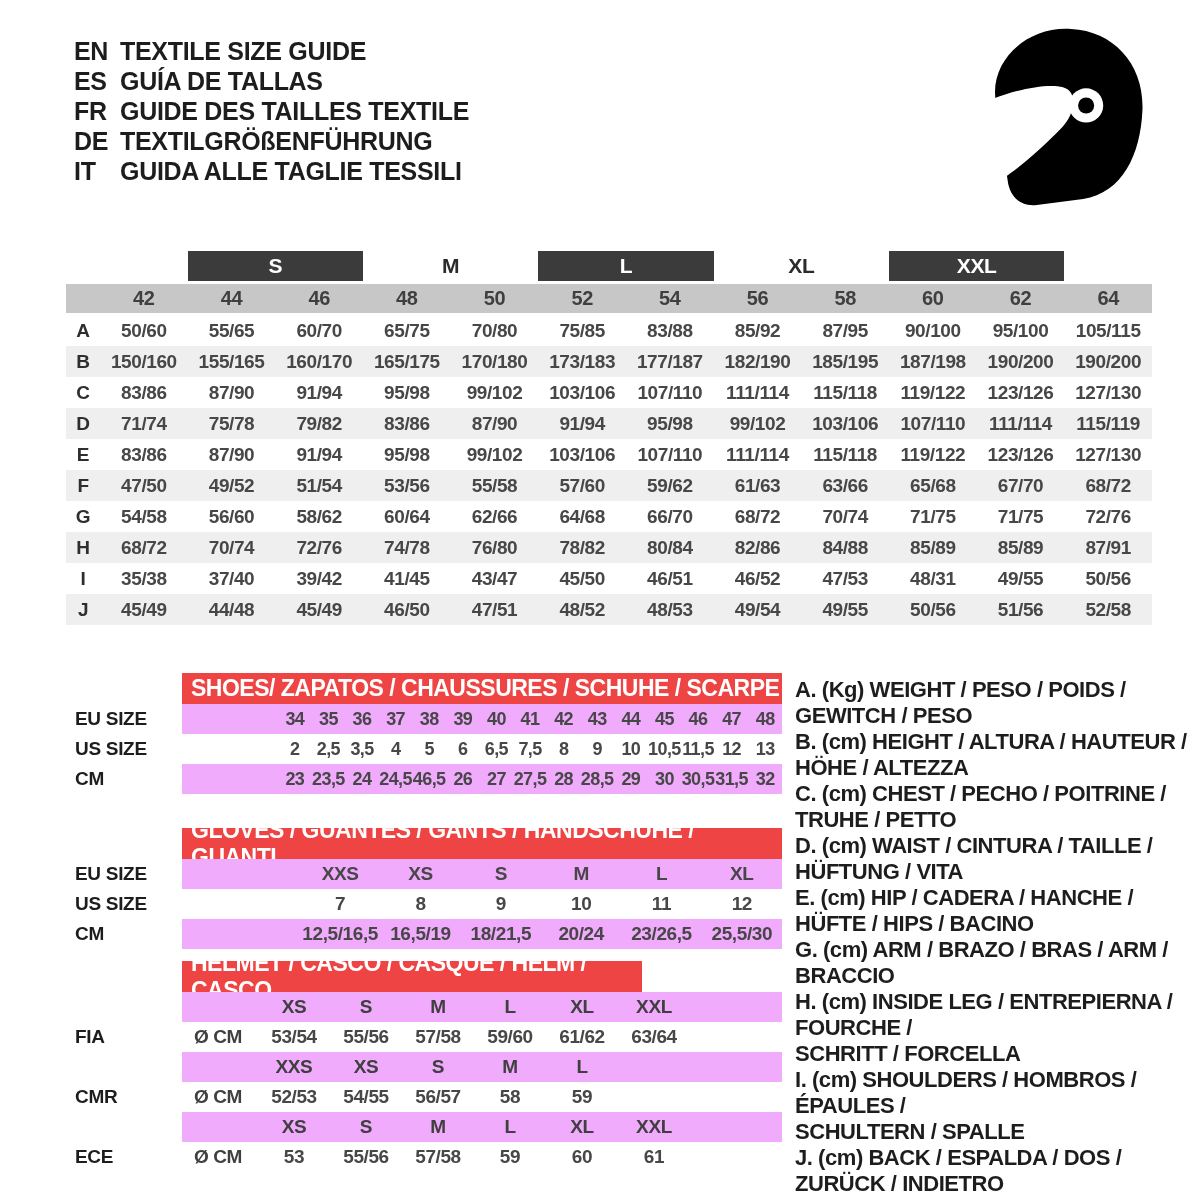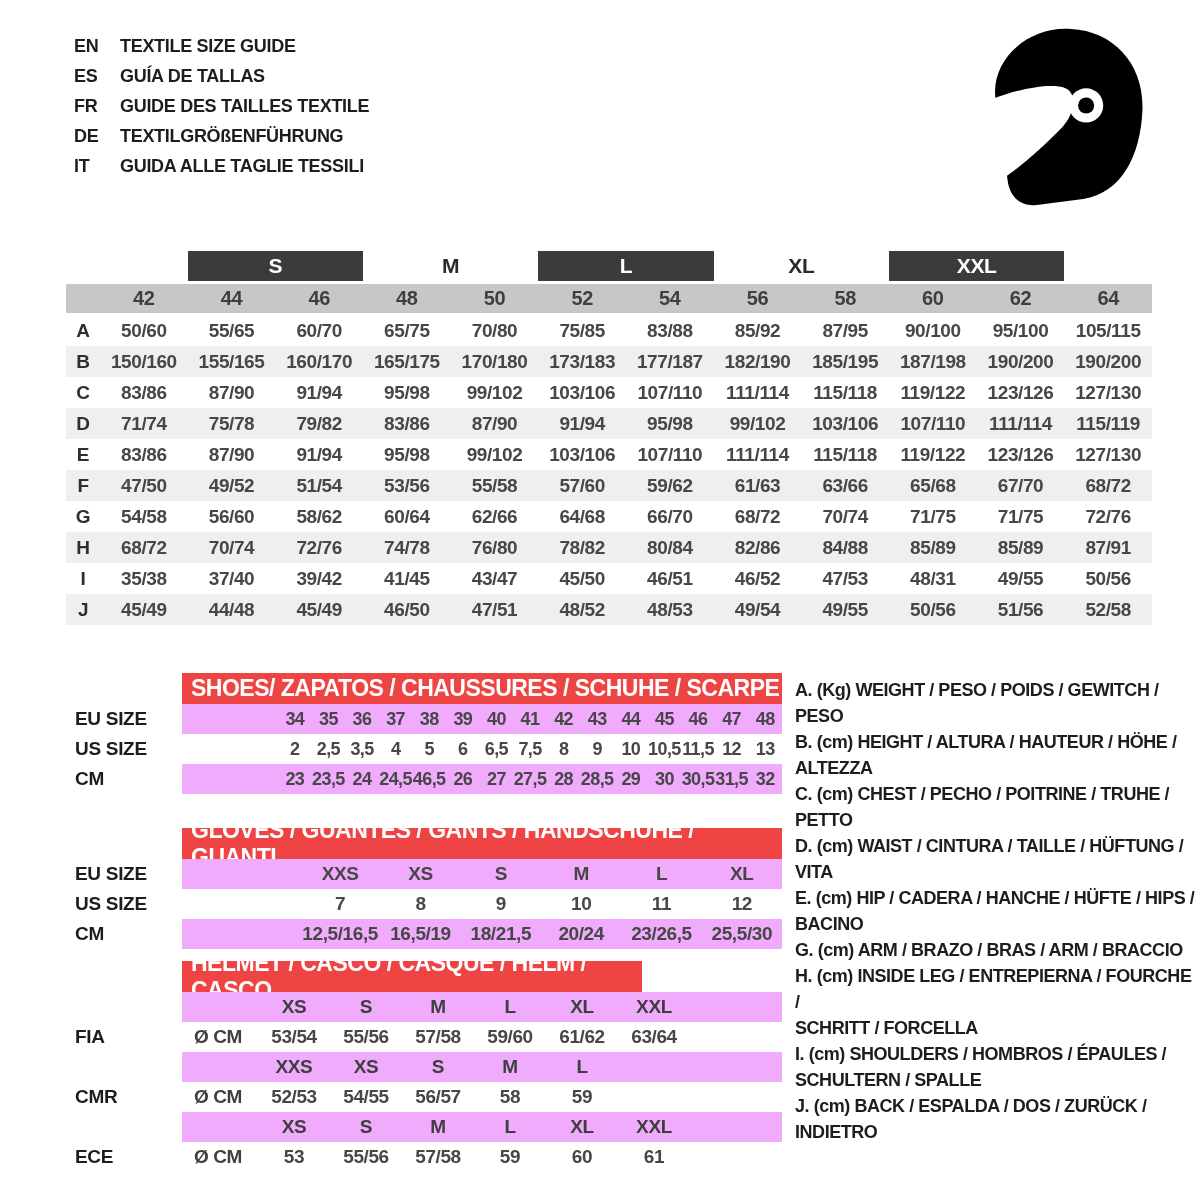--- a/index.html
+++ b/index.html
@@ -3,21 +3,21 @@
 <meta charset="utf-8">
 <style>
   html,body { margin:0; padding:0; background:#ffffff; }
   .page {
     position:relative; width:1200px; height:1200px; background:#ffffff; overflow:hidden;
     font-family:"Liberation Sans", sans-serif; font-weight:700; color:#3a3a3a;
   }
 
   
   .langs { position:absolute; left:74px; top:36px; }
-  .lang-row { display:flex; height:30px; align-items:flex-start; font-size:18px; color:#1d1d1d; letter-spacing:-0.3px; }
+  .lang-row { display:flex; height:30px; align-items:center; font-size:25px; color:#1d1d1d; letter-spacing:-0.3px; }
   .lang-code { width:46px; }
 
   
   .helmet-icon { position:absolute; left:972px; top:24px; width:182px; height:186px; }
 
   
   .main-table { position:absolute; left:66px; top:251px; width:1086px; font-size:19px; letter-spacing:-0.4px; color:#474747; }
   .groups-row { display:grid; grid-template-columns:34px repeat(12,1fr); height:30px; margin-bottom:3px; }
   .group { display:flex; align-items:center; justify-content:center; font-size:21px; color:#2b2b2b; }
   .group.boxed { background:#3b3b3b; color:#ffffff; }
@@ -44,21 +44,21 @@
   .strip-cells > div { display:flex; align-items:center; justify-content:center; font-size:19px; color:#474747; letter-spacing:-0.4px; }
   .strip-cells.gray { background:#f0abfc; }
   .shoes-cells  { grid-template-columns:repeat(15,1fr); padding-left:96px; }
   .shoes-cells > div { font-size:18px; letter-spacing:-0.6px; }
   .gloves-cells { grid-template-columns:repeat(6,1fr); padding-left:118px; }
   .helm-cells   { grid-template-columns:76px repeat(6,72px) 1fr; }
   .helm-cells > .unit-cell { justify-content:flex-start; padding-left:12px; color:#3f3f3f; }
   .helm-cells > .size-lab { color:#3f3f3f; }
 
   
-  .legend { margin-left:13px; width:400px; padding-top:4px; font-size:18px; line-height:26px; color:#1d1d1d; letter-spacing:-0.45px; }
+  .legend { margin-left:13px; width:400px; padding-top:4px; font-size:22px; line-height:26px; color:#1d1d1d; letter-spacing:-0.45px; }
 </style>
 </head>
 <body>
 
 <div class="page">
 
   <div class="langs">
     <div class="lang-row">
       <div class="lang-code">EN</div>
       <div class="lang-title">TEXTILE SIZE GUIDE</div>

